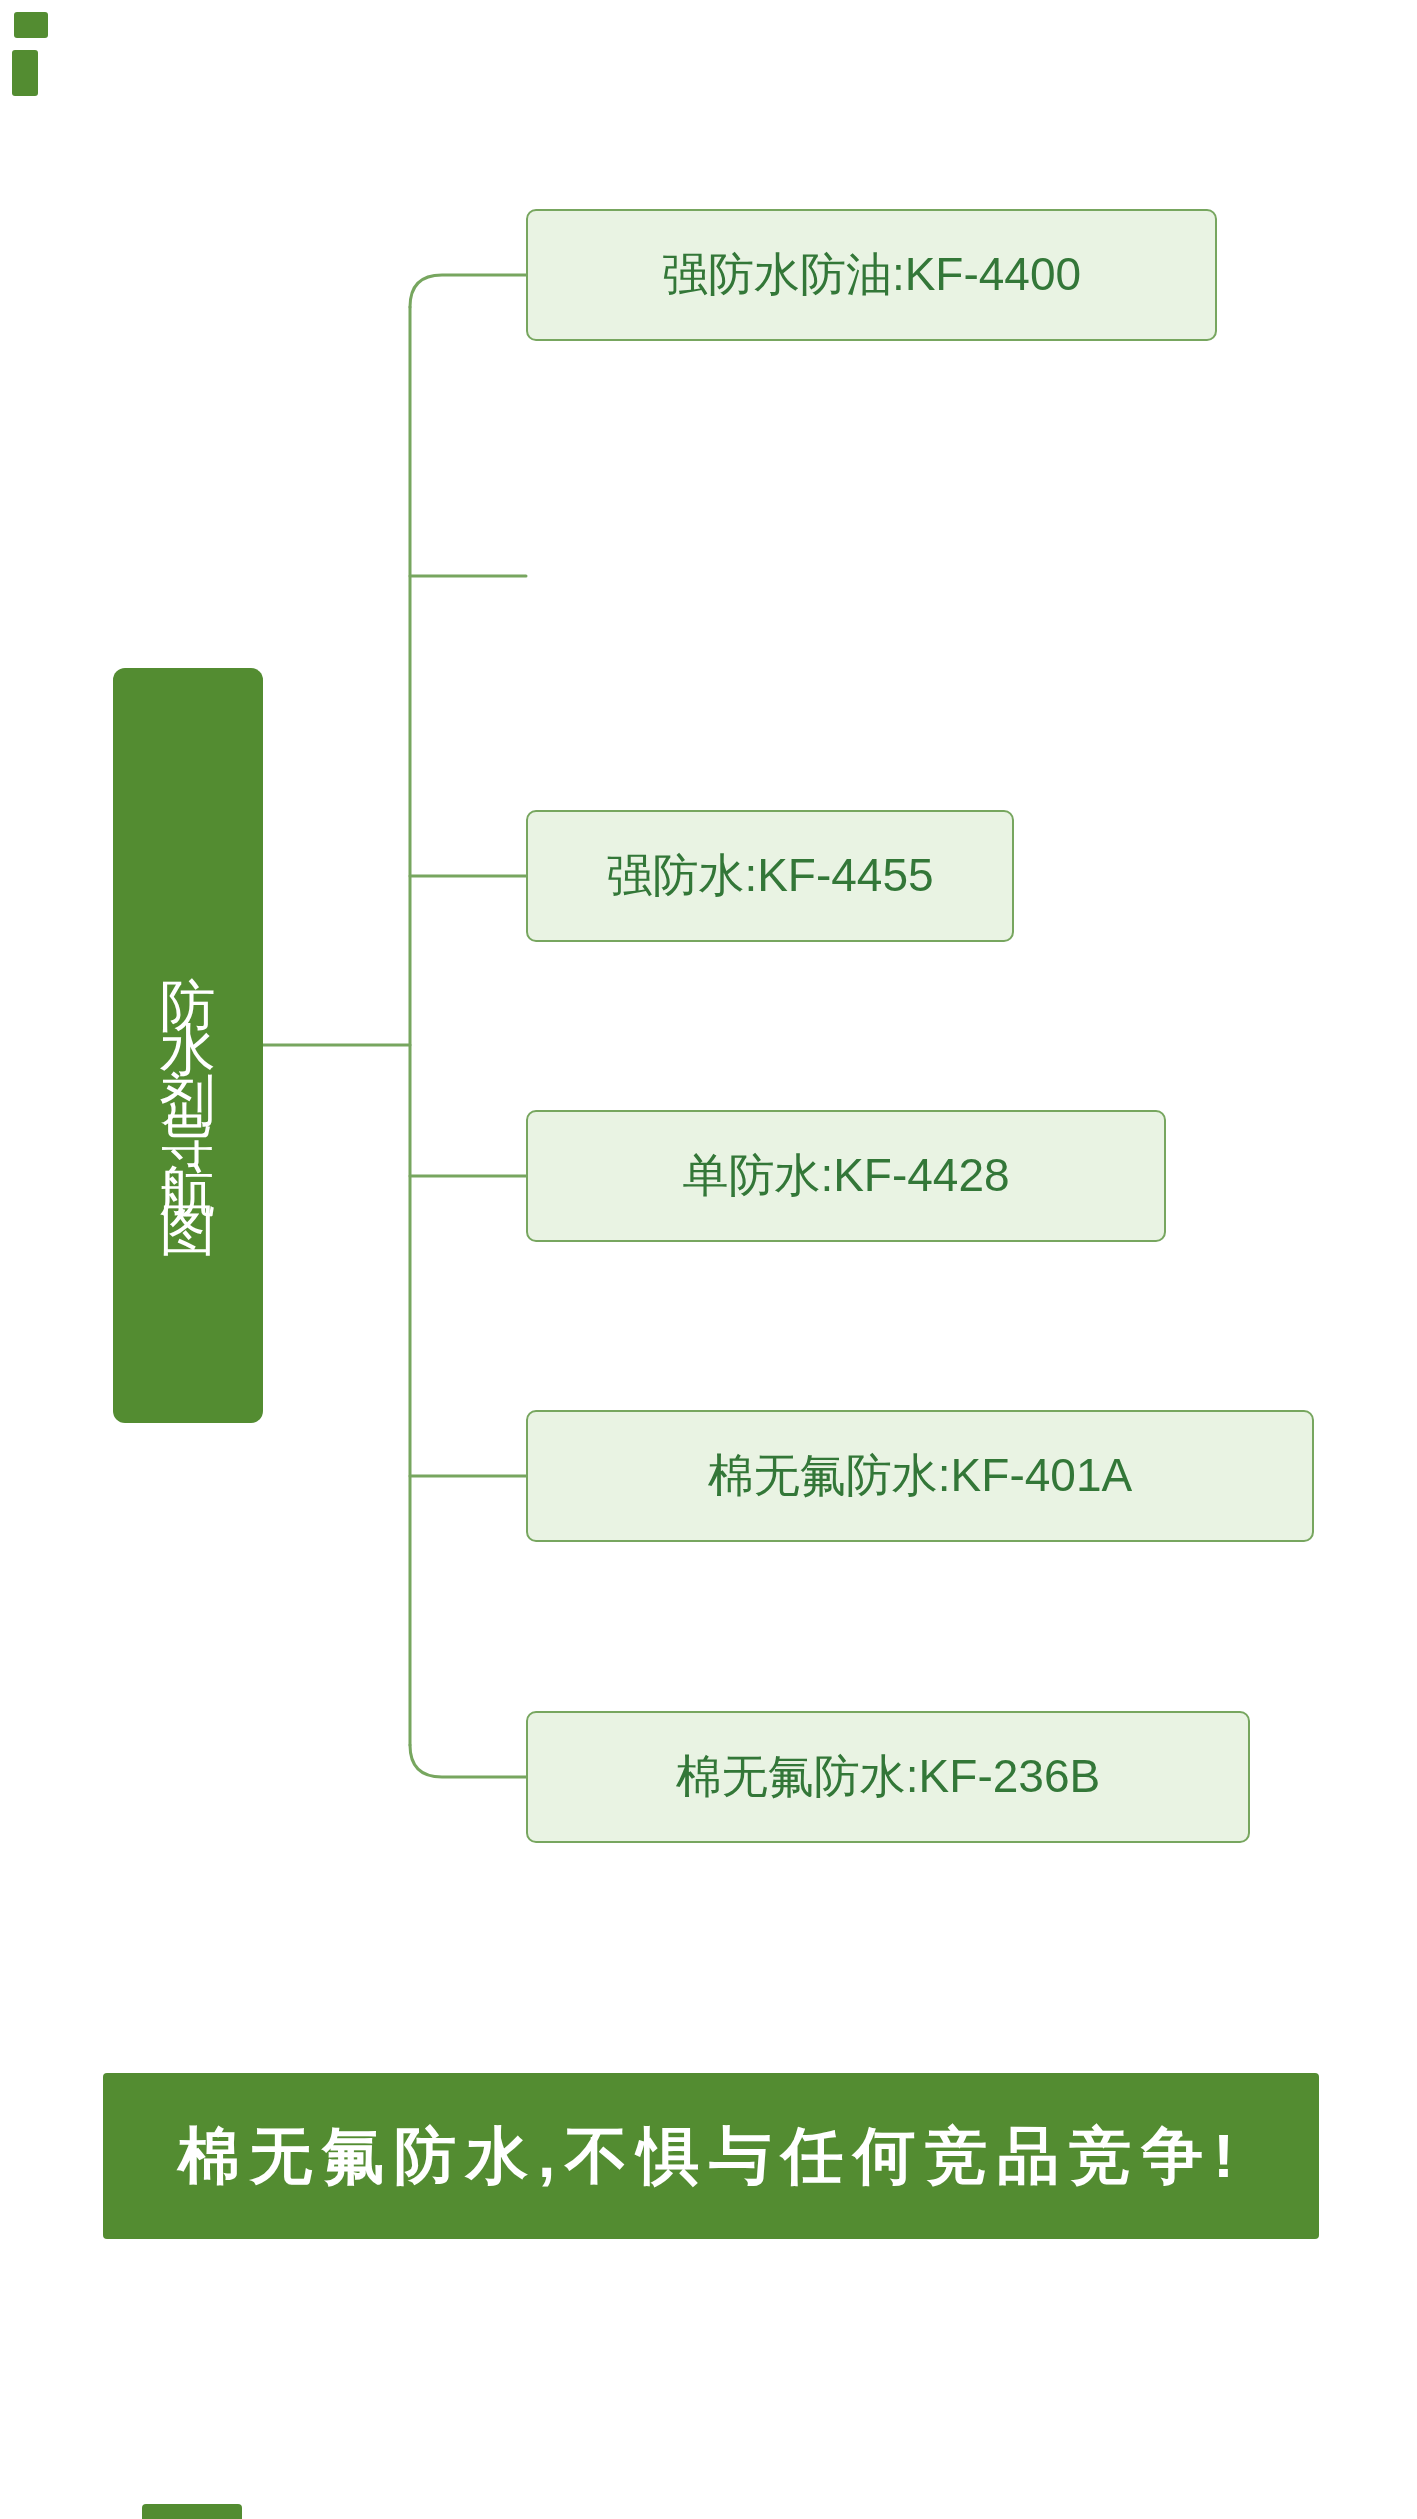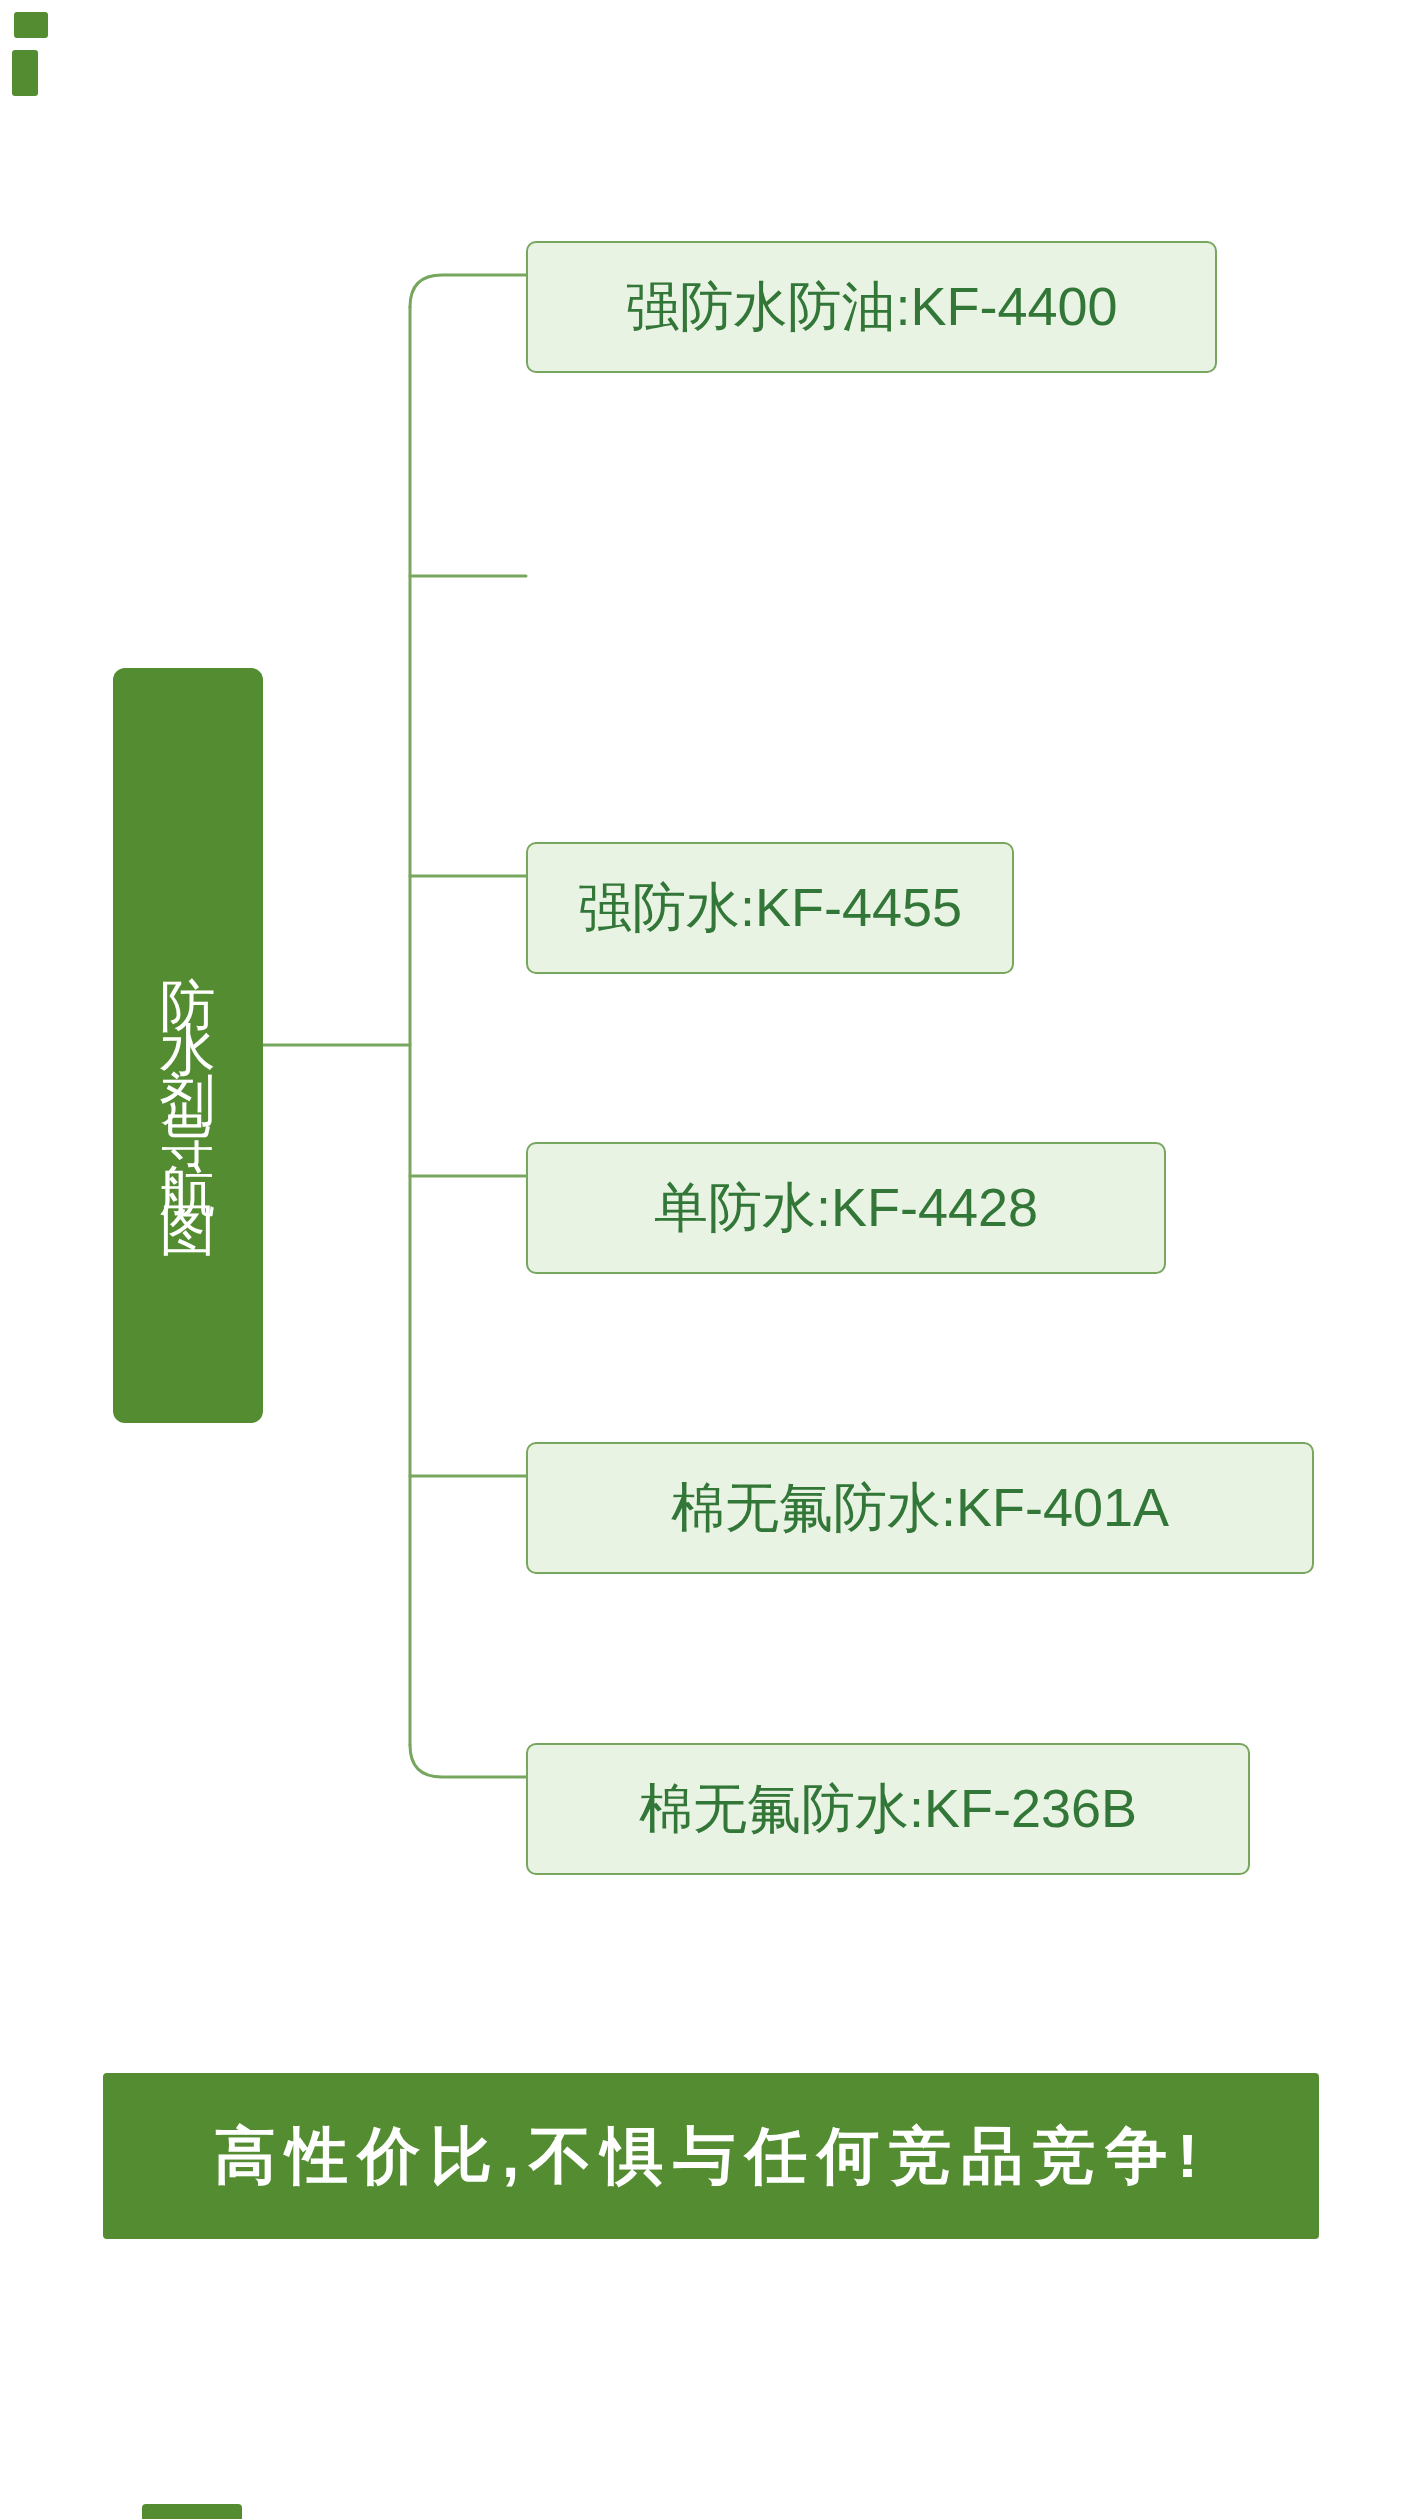--- a/index.html
+++ b/index.html
@@ -58,23 +58,22 @@
     position: absolute;
     height: 132px;
     box-sizing: border-box;
     background: var(--node_fill, #e9f3e3);
     border: 2px solid var(--node_border, #77a65f);
     border-radius: 10px;
     display: flex;
     align-items: center;
     justify-content: center;
     color: var(--node_text, #337738);
-    font-size: 54px;
+    font-size: 46px;
     white-space: nowrap;
-    margin-top: 32px;
   }
   .n1 { left: 526px; top: 209px;  width: 691px; }
   .n2 { left: 526px; top: 510px;  width: 659px; }
   .n3 { left: 526px; top: 810px;  width: 488px; }
   .n4 { left: 526px; top: 1110px; width: 640px; }
   .n5 { left: 526px; top: 1410px; width: 788px; }
   .n6 { left: 526px; top: 1711px; width: 724px; }
 
   
   .banner {
@@ -129,16 +128,16 @@
     <span>单防水:KF-4428</span>
   </div>
   <div class="node n5">
     <span>棉无氟防水:KF-401A</span>
   </div>
   <div class="node n6">
     <span>棉无氟防水:KF-236B</span>
   </div>
 
   <div class="banner">
-    <div class="banner-label">高性价比,不惧与任何竞品竞争!</div>
+    <div class="banner-label">棉无氟防水,不惧与任何竞品竞争!</div>
   </div>
 
 </div>
 
 </body></html>

